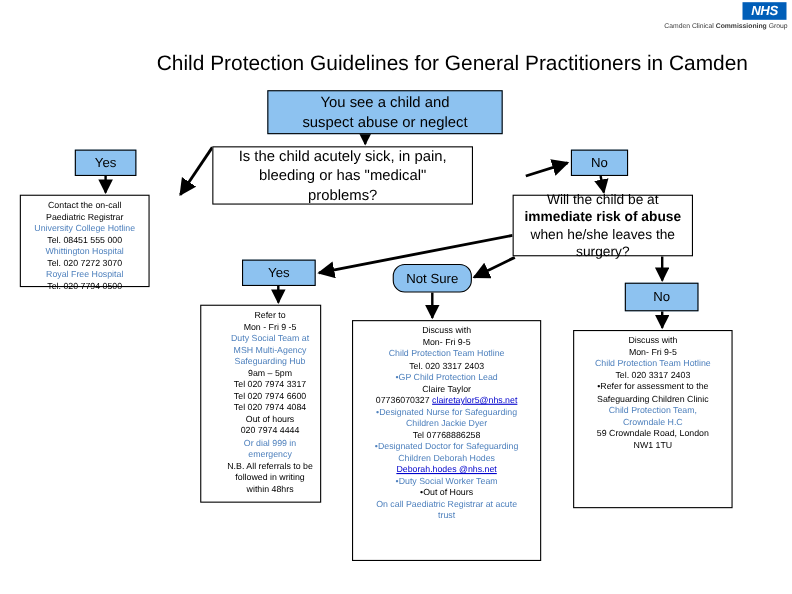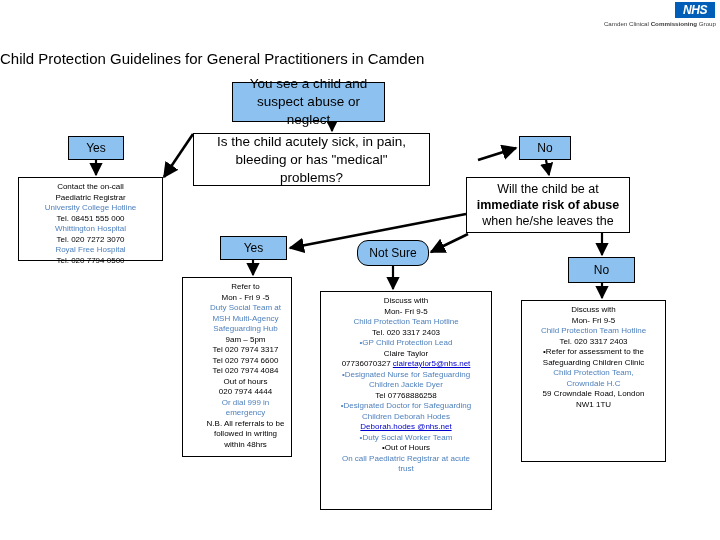--- a/index.html
+++ b/index.html
@@ -51,22 +51,22 @@
     text-align: right;
   }
   #nhs-ccg-line .bold-part { font-weight: bold; }
 
   
   #page-title {
     position: absolute;
     left: 0;
     top: 47px;
     width: 680px;
-    text-align: left;
-    font-size: 15px;
+    text-align: right;
+    font-size: 19px;
     line-height: 24px;
     color: #000000;
     white-space: nowrap;
   }
 
   
   .fbox {
     position: absolute;
     box-sizing: border-box;
     border: 1.5px solid #000000;
@@ -99,25 +99,25 @@
   }
   .detail-box .ln { display: block; white-space: nowrap; }
   .blue-text { color: #4F81BD; }
   .bold { font-weight: bold; }
   .link {
     color: #0000CC;
     text-decoration: underline;
   }
 
   
-  #box-see-child   { left: 232px; top: 82px;  width: 153px; height: 40px; }
+  #box-see-child   { left: 243px; top: 82px;  width: 214px; height: 40px; }
   #box-yes-left    { left: 68px;  top: 136px; width: 56px;  height: 24px; }
   #box-question1   { left: 193px; top: 133px; width: 237px; height: 53px; }
   #box-no-right    { left: 519px; top: 136px; width: 52px;  height: 24px; }
-  #box-contact     { left: 18px;  top: 177px; width: 145px; height: 84px; }
+  #box-contact     { left: 18px;  top: 177px; width: 118px; height: 84px; }
   #box-risk-q      { left: 466px; top: 177px; width: 164px; height: 56px; }
   #box-yes-mid     { left: 220px; top: 236px; width: 67px;  height: 24px; }
   #box-notsure     { left: 357px; top: 240px; width: 72px;  height: 26px; }
   #box-no-lower    { left: 568px; top: 257px; width: 67px;  height: 26px; }
   #box-refer       { left: 182px; top: 277px; width: 110px; height: 180px; padding-left: 20px; }
   #box-discuss-mid { left: 320px; top: 291px; width: 172px; height: 219px; }
   #box-discuss-rt  { left: 521px; top: 300px; width: 145px; height: 162px; }
 
   
   #connectors {
@@ -197,20 +197,21 @@
     <span class="ln">Tel. 020 7272 3070</span>
     <span class="ln blue-text">Royal Free Hospital</span>
     <span class="ln">Tel. 020 7794 0500</span>
   </div>
 
 <div class="fbox white question-box" id="box-risk-q" style="font-size:12.5px;line-height:16px;">
   <div>
     <div>Will the child be at</div>
     <div class="bold">immediate risk of abuse</div>
     <div>when he/she leaves the</div>
+    <div>surgery?</div>
   </div>
 </div>
 
 <div class="fbox blue label-box" id="box-yes-mid">Yes</div>
 
 <div class="fbox blue label-box" id="box-notsure" style="font-size:12px;border-radius:11px;">Not Sure</div>
 
 <div class="fbox blue label-box" id="box-no-lower">No</div>
 
 <div class="fbox white detail-box" id="box-refer">

